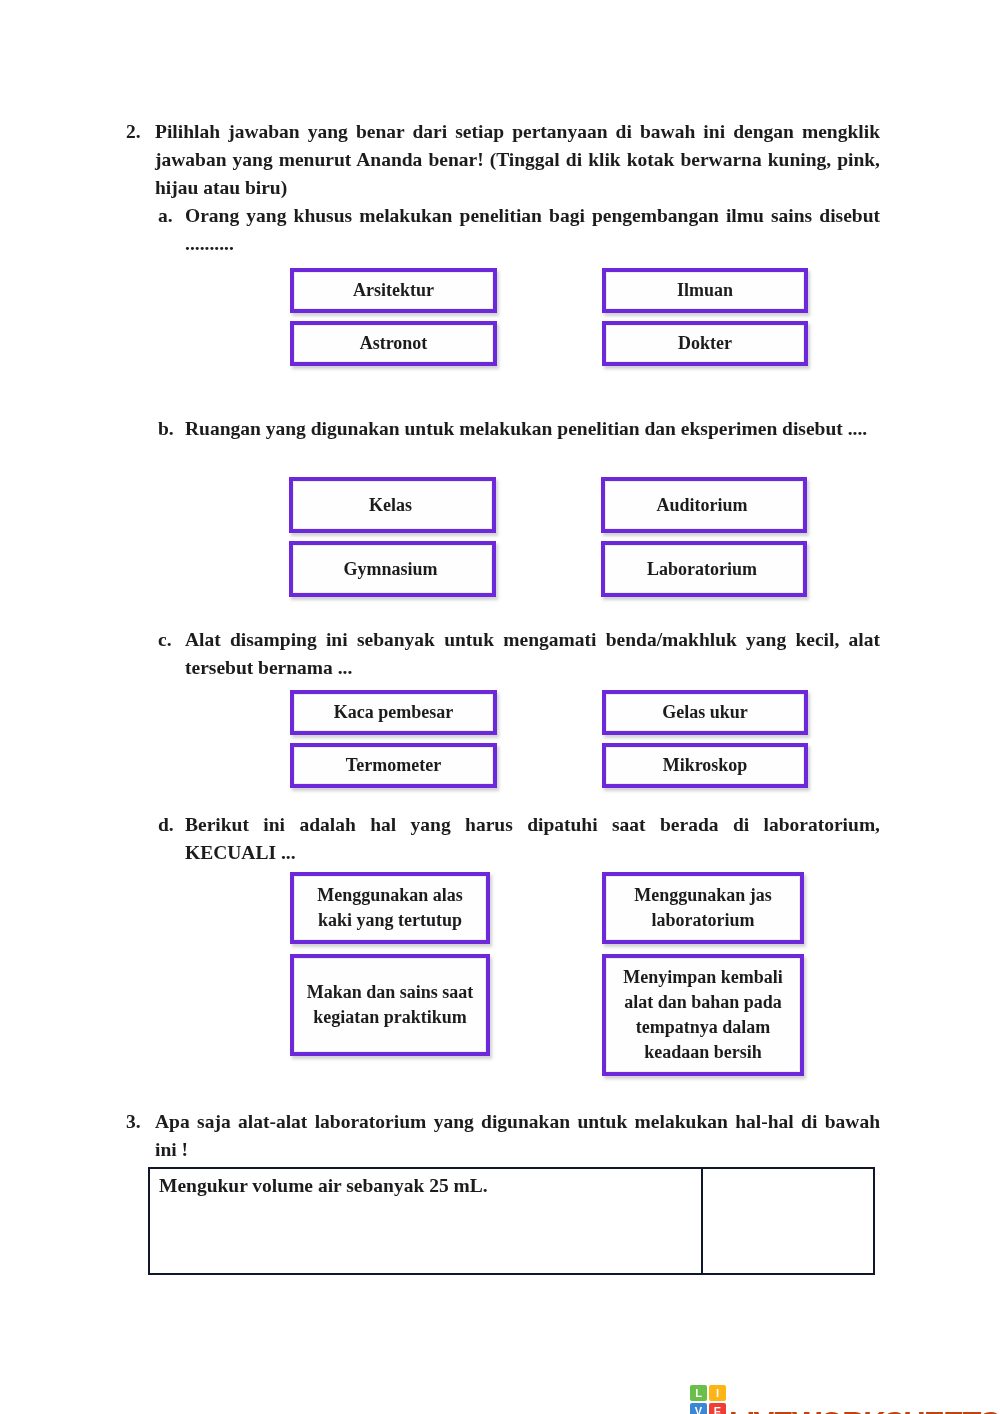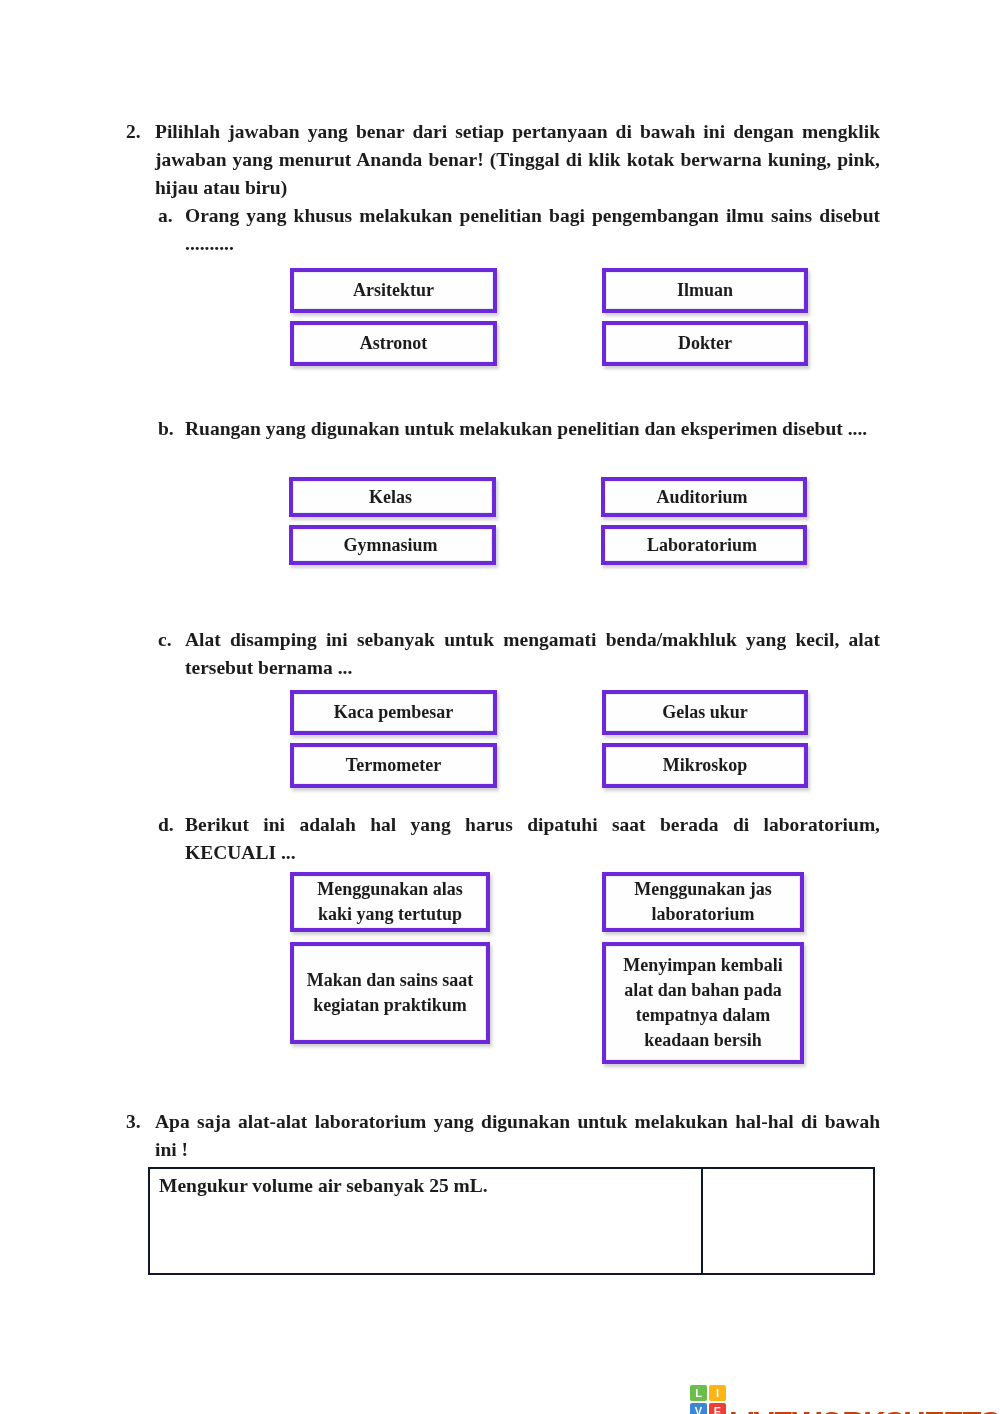--- a/index.html
+++ b/index.html
@@ -54,22 +54,22 @@
     display:flex;
     align-items:center;
     justify-content:center;
     text-align:center;
     font-size:18px;
     line-height:25px;
     padding:2px 12px;
     cursor:pointer;
   }
   .h45{height:45px;}
-  .h46{height:40px;padding-left:8px;}
-  .h68{height:60px;}
+  .h46{height:56px;padding-left:8px;}
+  .h68{height:72px;}
   .h102{height:102px;}
   .h122{height:122px;text-align:center;}
   
   .qtable{
     position:absolute;
     left:148px;top:1167px;
     width:727px;height:108px;
     border-collapse:collapse;
     table-layout:fixed;
   }

